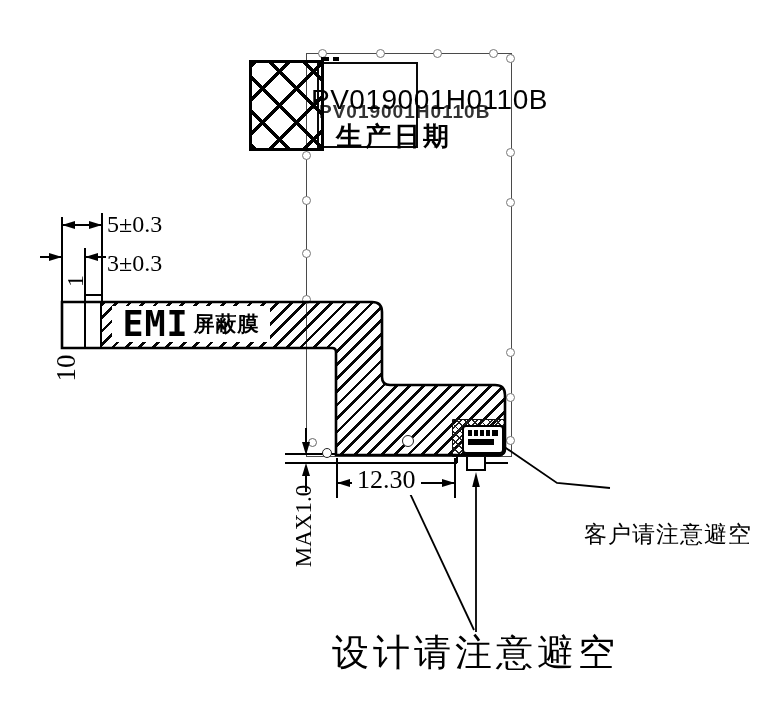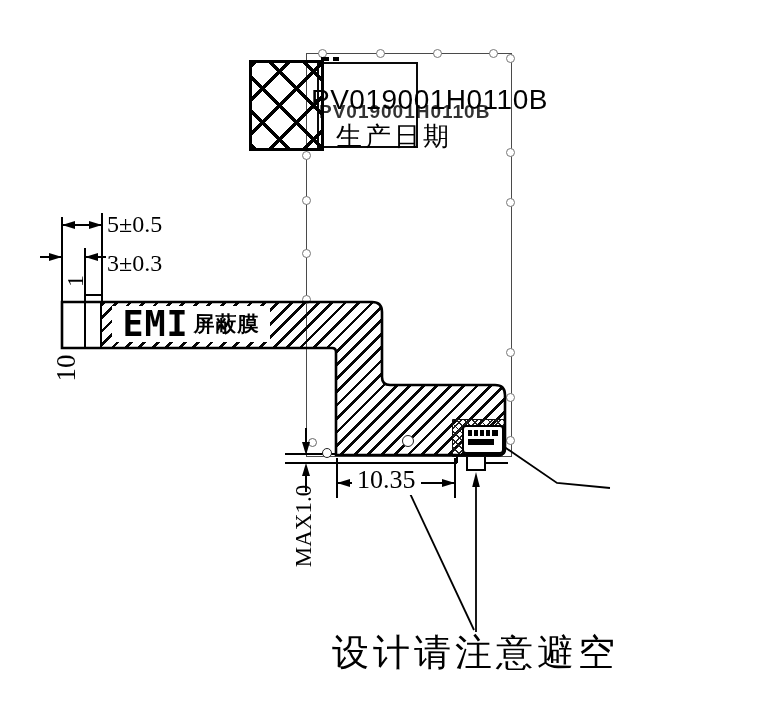--- a/index.html
+++ b/index.html
@@ -19,21 +19,21 @@
   .inner-rect{position:absolute;left:317px;top:62px;width:97px;height:82px;border:2px solid #0a0a0a;z-index:3;}
   .xsquare{position:absolute;left:249px;top:60px;width:69px;height:85px;border:3px solid #000;z-index:3;
     background:
       repeating-linear-gradient(45deg,#000 0 3px,transparent 3px 24px),
       repeating-linear-gradient(135deg,#000 0 3px,transparent 3px 24px);}
   .dashmark{position:absolute;height:4px;background:#000;z-index:4;}
   .partnum{position:absolute;left:311px;top:84px;font-family:"Liberation Sans",sans-serif;
     font-size:28px;font-weight:500;letter-spacing:.5px;z-index:6;white-space:nowrap;}
   .partnum-ghost{position:absolute;left:319px;top:101px;font-family:"Liberation Sans",sans-serif;
     font-size:19px;font-weight:600;letter-spacing:1px;opacity:.8;z-index:5;white-space:nowrap;}
-  .proddate{position:absolute;left:336px;top:119px;font-size:26px;font-weight:400;letter-spacing:3px;z-index:6;white-space:nowrap;}
+  .proddate{position:absolute;left:336px;top:119px;font-size:26px;font-weight:700;letter-spacing:3px;z-index:6;white-space:nowrap;}
   
   .fpc-hatch{position:absolute;left:62px;top:302px;width:443px;height:153px;z-index:3;
     background:repeating-linear-gradient(135deg,#060606 0 2.7px,transparent 2.7px 9.5px);
     clip-path:path("M 0,0 H 310 Q 320,0 320,10 V 75 Q 320,83 328,83 H 433 Q 443,83 443,93 V 147 Q 443,153 437,153 H 274 V 50 Q 274,46 270,46 H 0 Z");}
   .white-sec{position:absolute;left:62px;top:303px;width:39px;height:44px;background:#fff;z-index:4;}
   .emi-label{position:absolute;left:112px;top:306px;width:158px;height:36px;background:#fff;z-index:6;
     display:flex;align-items:center;justify-content:center;gap:5px;white-space:nowrap;}
   .emi-en{font-family:"DejaVu Sans Mono",monospace;font-size:35px;font-weight:600;letter-spacing:1px;}
   .emi-cn{font-size:21px;font-weight:700;letter-spacing:1px;}
   .conn-area{position:absolute;left:452px;top:419px;width:51px;height:36px;z-index:5;border:1px solid #111;
@@ -85,21 +85,21 @@
   <div class="partnum-ghost">PV019001H0110B</div>
   <div class="partnum">PV019001H0110B</div>
   <div class="proddate">生产日期</div>
 
   <div class="vline" style="left:61px;top:217px;height:85px;"></div>
   <div class="vline" style="left:84px;top:248px;height:54px;"></div>
   <div class="vline" style="left:101px;top:213px;height:89px;"></div>
   <div class="hline" style="left:62px;top:224px;width:40px;"></div>
   <div class="arrL" style="left:62px;top:221px;"></div>
   <div class="arrR" style="left:89px;top:221px;"></div>
-  <div class="dimtext" style="left:107px;top:211px;">5±0.5</div>
+  <div class="dimtext" style="left:107px;top:211px;">5±0.3</div>
   <div class="hline" style="left:40px;top:256px;width:22px;"></div>
   <div class="arrR" style="left:49px;top:253px;"></div>
   <div class="hline" style="left:85px;top:256px;width:21px;"></div>
   <div class="arrL" style="left:85px;top:253px;"></div>
   <div class="dimtext" style="left:107px;top:250px;">3±0.3</div>
   <div class="hline" style="left:85px;top:294px;width:17px;"></div>
   <div class="dimtext rot" style="left:62px;top:268px;width:26px;height:26px;">1</div>
   <div class="dimtext rot" style="left:45px;top:353px;width:42px;height:30px;font-size:27px;">10</div>
 
   <div class="fpc-hatch"></div>
@@ -136,25 +136,26 @@
   <div class="arrD" style="left:302px;top:442px;z-index:4;"></div>
   <div class="arrU" style="left:302px;top:463px;z-index:4;"></div>
   <div class="vline" style="left:305px;top:475px;height:17px;z-index:4;"></div>
   <div class="dimtext rot" style="left:259px;top:513px;width:90px;height:26px;font-size:23px;">MAX1.0</div>
 
   <div class="vline" style="left:336px;top:458px;height:40px;"></div>
   <div class="vline" style="left:454px;top:458px;height:40px;"></div>
   <div class="hline" style="left:337px;top:482px;width:118px;"></div>
   <div class="arrL" style="left:337px;top:479px;"></div>
   <div class="arrR" style="left:442px;top:479px;"></div>
-  <div class="dim1454">10.35</div>
+  <div class="dim1454">12.30</div>
 
   <svg class="leaders" width="764" height="728" viewBox="0 0 764 728">
     <line x1="399" y1="470" x2="474" y2="630" stroke="#000" stroke-width="1.8"></line>
     <polygon points="397,466 406.2,477.2 399.8,480.2" fill="#000"></polygon>
     <line x1="476" y1="632" x2="476" y2="480" stroke="#000" stroke-width="1.8"></line>
     <polygon points="476,472 479.8,487 472.2,487" fill="#000"></polygon>
     <polyline points="503,446 557,483 610,488" fill="none" stroke="#000" stroke-width="1.8"></polyline>
   </svg>
 
+  <div class="note" style="left:584px;top:519px;">客户请注意避空</div>
   <div class="design-note">设计请注意避空</div>
 
 </div>
 
 </body></html>

